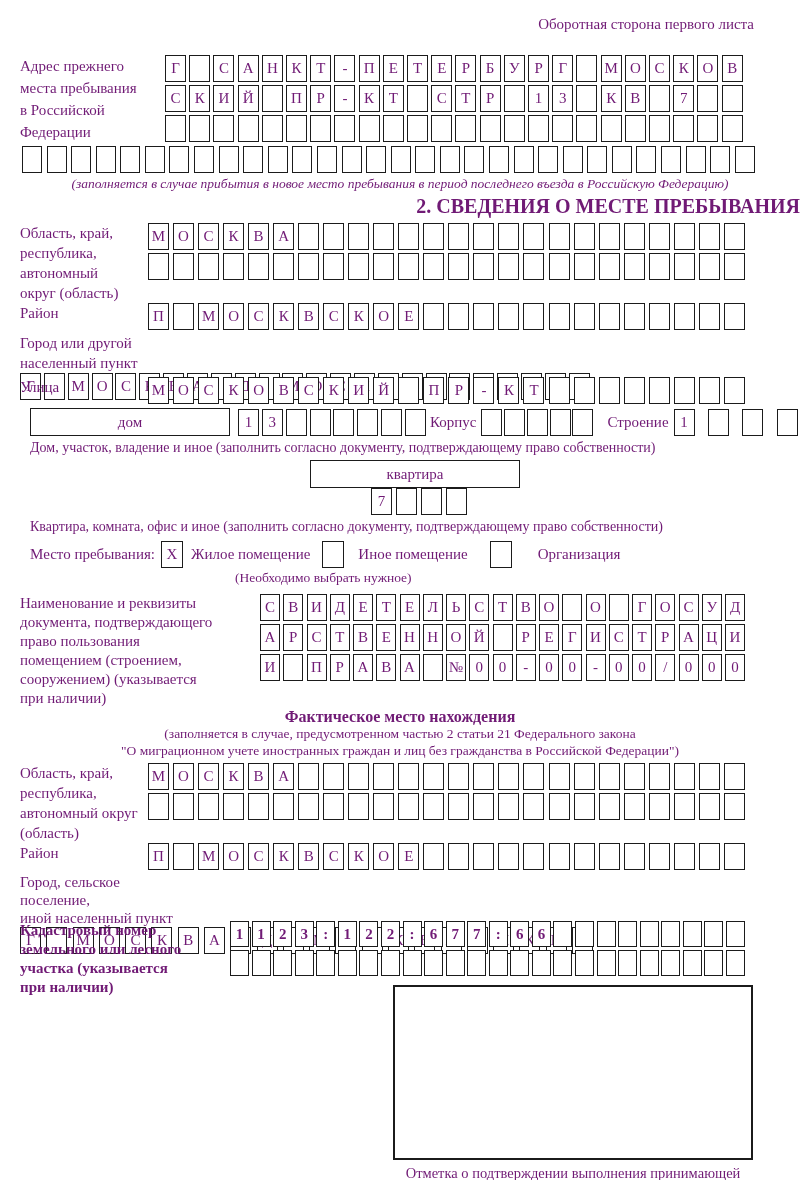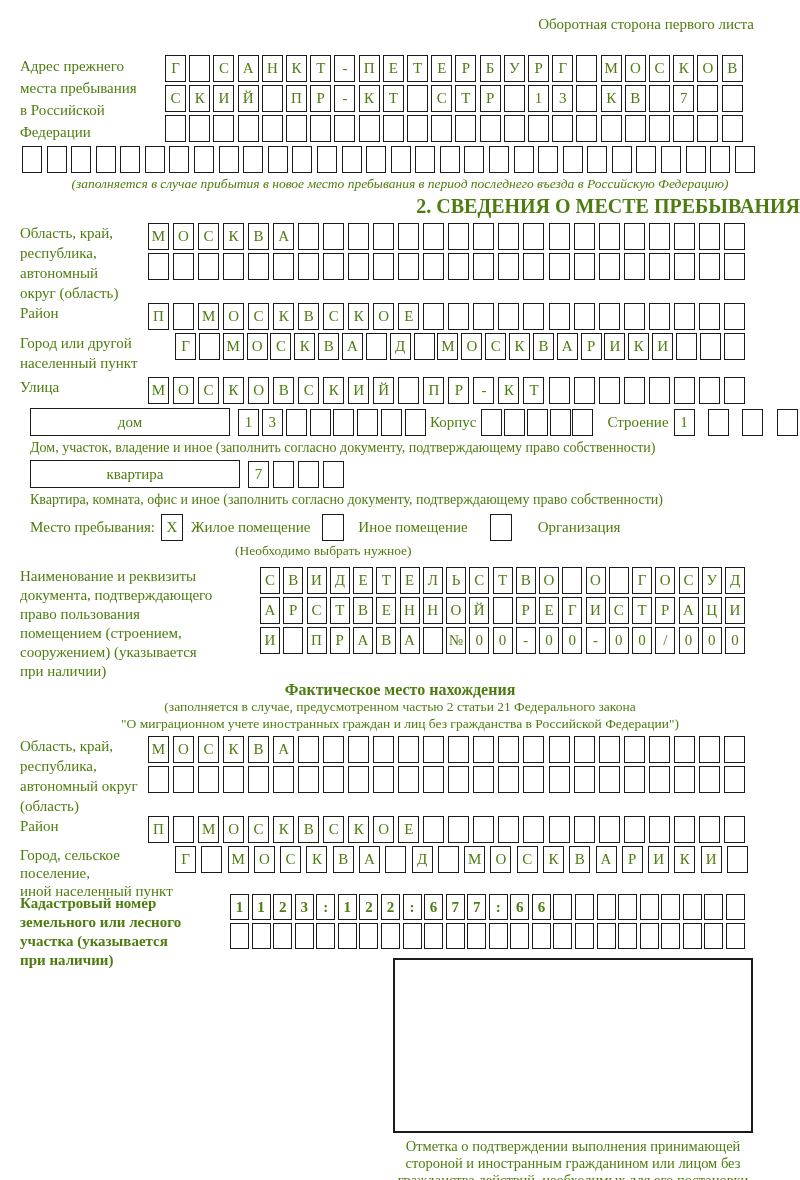--- a/index.html
+++ b/index.html
@@ -1,17 +1,17 @@
 <!DOCTYPE html>
 <html><head>
 <meta charset="utf-8">
 <style>
   html,body{margin:0;padding:0;background:#e8e8e8;}
   .page{
-    width:800px;height:1180px;background:#ffffff;color:#4d7c0f;
+    width:800px;height:1180px;background:#ffffff;color:#701a75;
     font-family:"Liberation Serif","DejaVu Serif",serif;
     position:relative;box-sizing:border-box;padding-top:16px;overflow:hidden;
     margin:0 auto;
   }
   .top-note{text-align:right;padding-right:46px;font-size:15px;}
   .field{display:flex;align-items:flex-start;padding-left:20px;box-sizing:border-box;}
   .lbl{font-size:15px;line-height:20px;white-space:pre-line;flex-shrink:0;}
   .w145{width:145px;}
   .w128{width:128px;}
   .w155{width:155px;}
@@ -37,21 +37,21 @@
   .h2{font-size:20px;font-weight:bold;text-align:right;margin-top:3px;}
   .h3{font-size:16px;font-weight:bold;text-align:center;margin-top:2px;}
   .note-c{font-size:13.5px;text-align:center;margin-top:1px;}
   .caption-l{font-size:14px;margin:4px 0 0 30px;}
   .h80{height:80px;}
   .h44{height:44px;}
   .h112{height:112px;}
   .h58{height:58px;font-weight:bold;}
   .mt5{margin-top:5px;}
   .mt4{margin-top:4px;}
-  .mt3{margin-top:3px;}
+  .mt3{margin-top:3px;flex-direction:column;}
   .mt6{margin-top:6px;}
   .mt8{margin-top:8px;}
   .houserow{display:flex;align-items:center;margin:4px 0 0 30px;}
   .widebox{
     height:28px;box-sizing:border-box;border:1.5px solid #1b1b1b;
     display:flex;align-items:center;justify-content:center;font-size:15px;flex-shrink:0;
   }
   .wb172{width:200px;}
   .wb210{width:210px;}
   .inlbl{font-size:15px;flex-shrink:0;}

